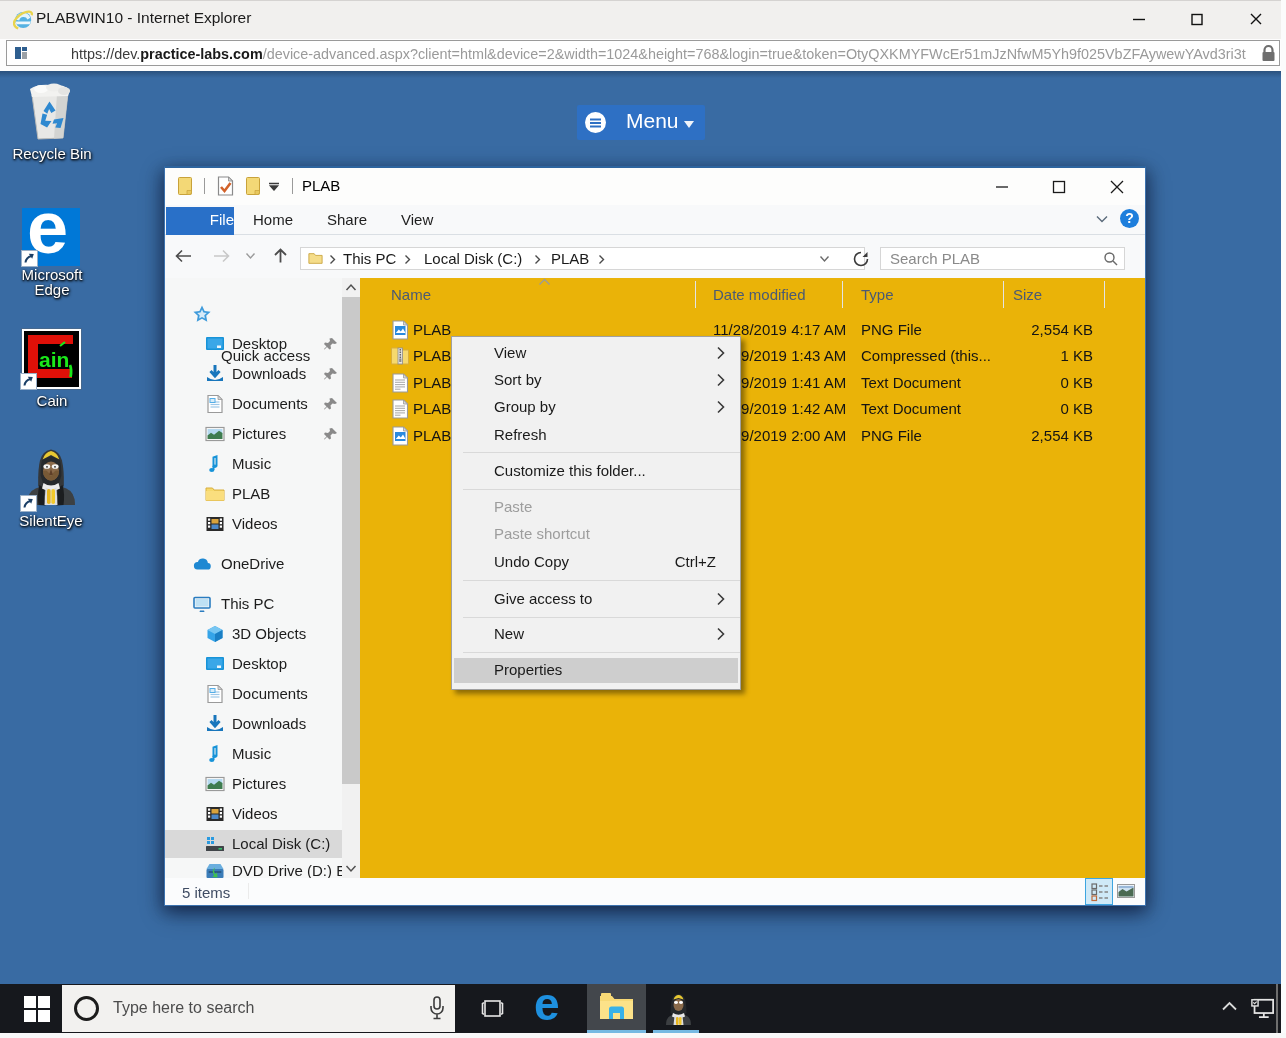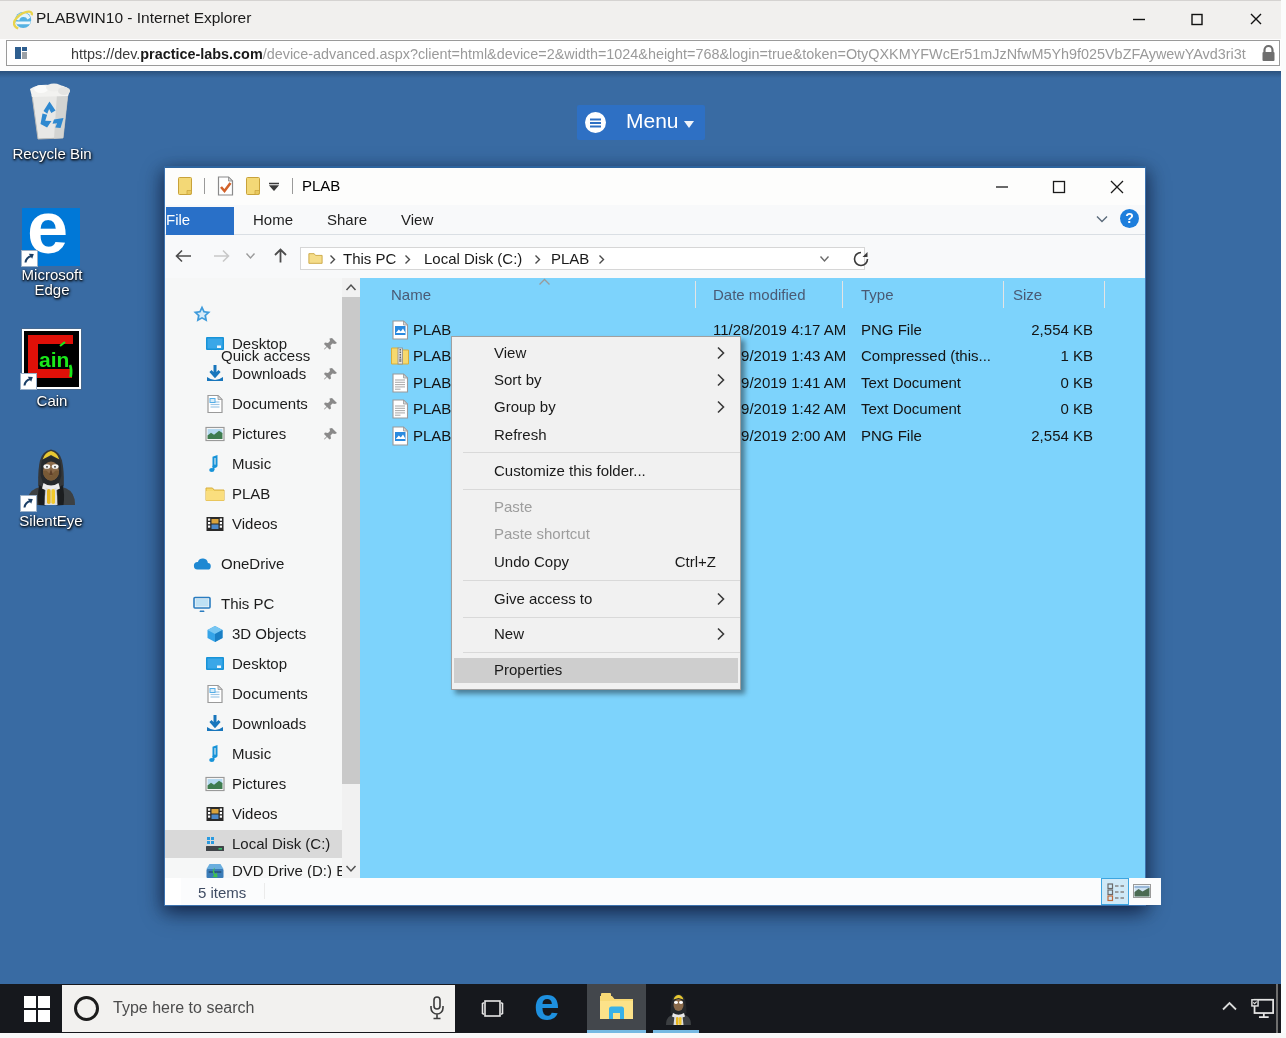--- a/index.html
+++ b/index.html
@@ -26,35 +26,35 @@
 #menubtn { left:577px; top:105px; width:128px; height:35px; background:#2e70c4; border-radius:2px; }
 #menubtn .circ { position:absolute; left:8px; top:7px; width:21px; height:21px; background:#fff; border-radius:50%; }
 #menubtn .mtext { position:absolute; left:49px; top:4px; color:#fff; font-size:21px; }
 #menubtn .tri { position:absolute; left:107px; top:16px; width:0; height:0; border-left:5.5px solid transparent; border-right:5.5px solid transparent; border-top:7px solid #f0f4fa; }
 
 
 #win { left:164px; top:166px; width:982px; height:740px; background:#fff; border:1px solid #3c72ae; border-top:2px solid #2d649e; box-shadow:0 7px 22px rgba(0,0,25,0.38), -4px 5px 14px rgba(0,0,25,0.22), 4px 5px 14px rgba(0,0,25,0.22); }
 #wtitle { left:0; top:0; width:980px; height:37px; background:#fdfdfc; }
 #wtabs { left:0; top:37px; width:980px; height:30px; background:#f8f9fa; border-bottom:1px solid #dadfe4; }
 .rtab { position:absolute; top:6px; font-size:15px; color:#1e1e1e; }
-#ftab { left:1px; top:2px; width:68px; height:28px; background:#2970c8; color:#fff; font-size:15px; text-align:left; line-height:26px; }
+#ftab { left:1px; top:2px; width:68px; height:28px; background:#2970c8; color:#fff; font-size:15px; text-align:right; line-height:26px; }
 #waddr { left:0; top:67px; width:980px; height:43px; background:#f8f9fa; }
 .wbox { position:absolute; top:12px; height:23px; background:#fff; border:1px solid #d6d6d6; }
 #wmain { left:0; top:110px; width:980px; height:600px; background:#fff; }
 #navpane { left:0; top:0; width:177px; height:600px; background:#f6f7f7; }
 .nav { position:absolute; font-size:15px; color:#1c1c1c; white-space:nowrap; }
 .nico { position:absolute; width:20px; height:20px; }
 .pin { position:absolute; width:14px; height:14px; }
 #navsb { left:177px; top:0; width:18px; height:600px; background:#f1f1f1; }
-#filelist { left:195px; top:0; width:785px; height:600px; background:#7dd3fc; }
+#filelist { left:195px; top:0; width:785px; height:600px; background:#eab308; }
 .hdr { top:8px; font-size:15px; color:#4a5a74; position:absolute; }
 .hsep { top:3px; width:1px; height:27px; background:#e4e4e4; position:absolute; }
 .frow { position:absolute; font-size:15px; color:#141414; white-space:nowrap; }
 .fico { position:absolute; width:20px; height:20px; }
-#wstatus { left:0; top:710px; width:980px; height:27px; background:#fbfcfd;margin-left:16px; }
+#wstatus { left:0; top:710px; width:980px; height:27px; background:#fbfcfd; }
 
 
 #ctx { left:451px; top:336px; width:290px; height:354px; background:#f1f1f1; border:1px solid #a0a0a0; box-shadow:4px 4px 5px rgba(0,0,0,0.4); }
 .ci { position:absolute; left:42px; font-size:15px; color:#1a1a1a; white-space:nowrap; }
 .ci.grey { color:#9d9d9d; }
 .csep { position:absolute; left:11px; width:277px; height:1px; background:#d9d9d9; }
 .carr { position:absolute; left:264px; width:10px; height:14px; }
 
 
 #taskbar { left:0; top:984px; width:1281px; height:49px; background:#16181d; }
@@ -276,20 +276,27 @@
           <path d="M1.5 1.5 l4 4 l-4 4" fill="none" stroke="#4a4a4a" stroke-width="1.4"></path>
         </svg>
       <svg class="abs" style="left:518px; top:7px;" width="11" height="8">
           <path d="M1.5 1.5 l4 4.5 l4 -4.5" fill="none" stroke="#6a6a6a" stroke-width="1.4"></path>
         </svg>
     </div>
     <svg class="abs" style="left:687px; top:15px;" width="18" height="18" viewBox="0 0 18 18">
         <path d="M9 2.5 a6.5 6.5 0 1 0 6.5 6.5" fill="none" stroke="#3a3a3a" stroke-width="1.6"></path>
         <path d="M15.5 2 v5 h-5 z" fill="#3a3a3a"></path>
       </svg>
+    <div class="wbox" style="left:715px; width:245px;">
+      <div class="abs" style="left:9px; top:2px; font-size:15px; color:#8a8a8a;">Search PLAB</div>
+      <svg class="abs" style="left:222px; top:3px;" width="16" height="16">
+          <circle cx="6.5" cy="6.5" r="4.5" fill="none" stroke="#6a6a6a" stroke-width="1.4"></circle>
+          <line x1="10" y1="10" x2="14" y2="14" stroke="#6a6a6a" stroke-width="1.4"></line>
+        </svg>
+    </div>
   </div>
   <div id="wmain" class="abs">
     <div id="navpane" class="abs">
       <svg class="nico" style="left:27px; top:26px;" viewBox="0 0 20 20">
           <path d="M10 1.5 l2.6 5.4 6 0.8 -4.4 4.1 1.1 5.9 -5.3 -2.9 -5.3 2.9 1.1 -5.9 -4.4 -4.1 6 -0.8 z" fill="#3f9bdb"></path>
           <path d="M10 5.6 l1.45 3 3.3 0.45 -2.45 2.3 0.6 3.2 -2.9 -1.6 -2.9 1.6 0.6 -3.2 -2.45 -2.3 3.3 -0.45 z" fill="#d6eaf8"></path>
         </svg>
       <div class="nav" style="left:56px; top:27px;margin-top:42px;">Quick access</div>
       <svg class="nico" style="left:40px; top:56px;" viewBox="0 0 20 20">
           <rect x="1" y="3" width="18" height="13" rx="1" fill="#1793d8"></rect>

